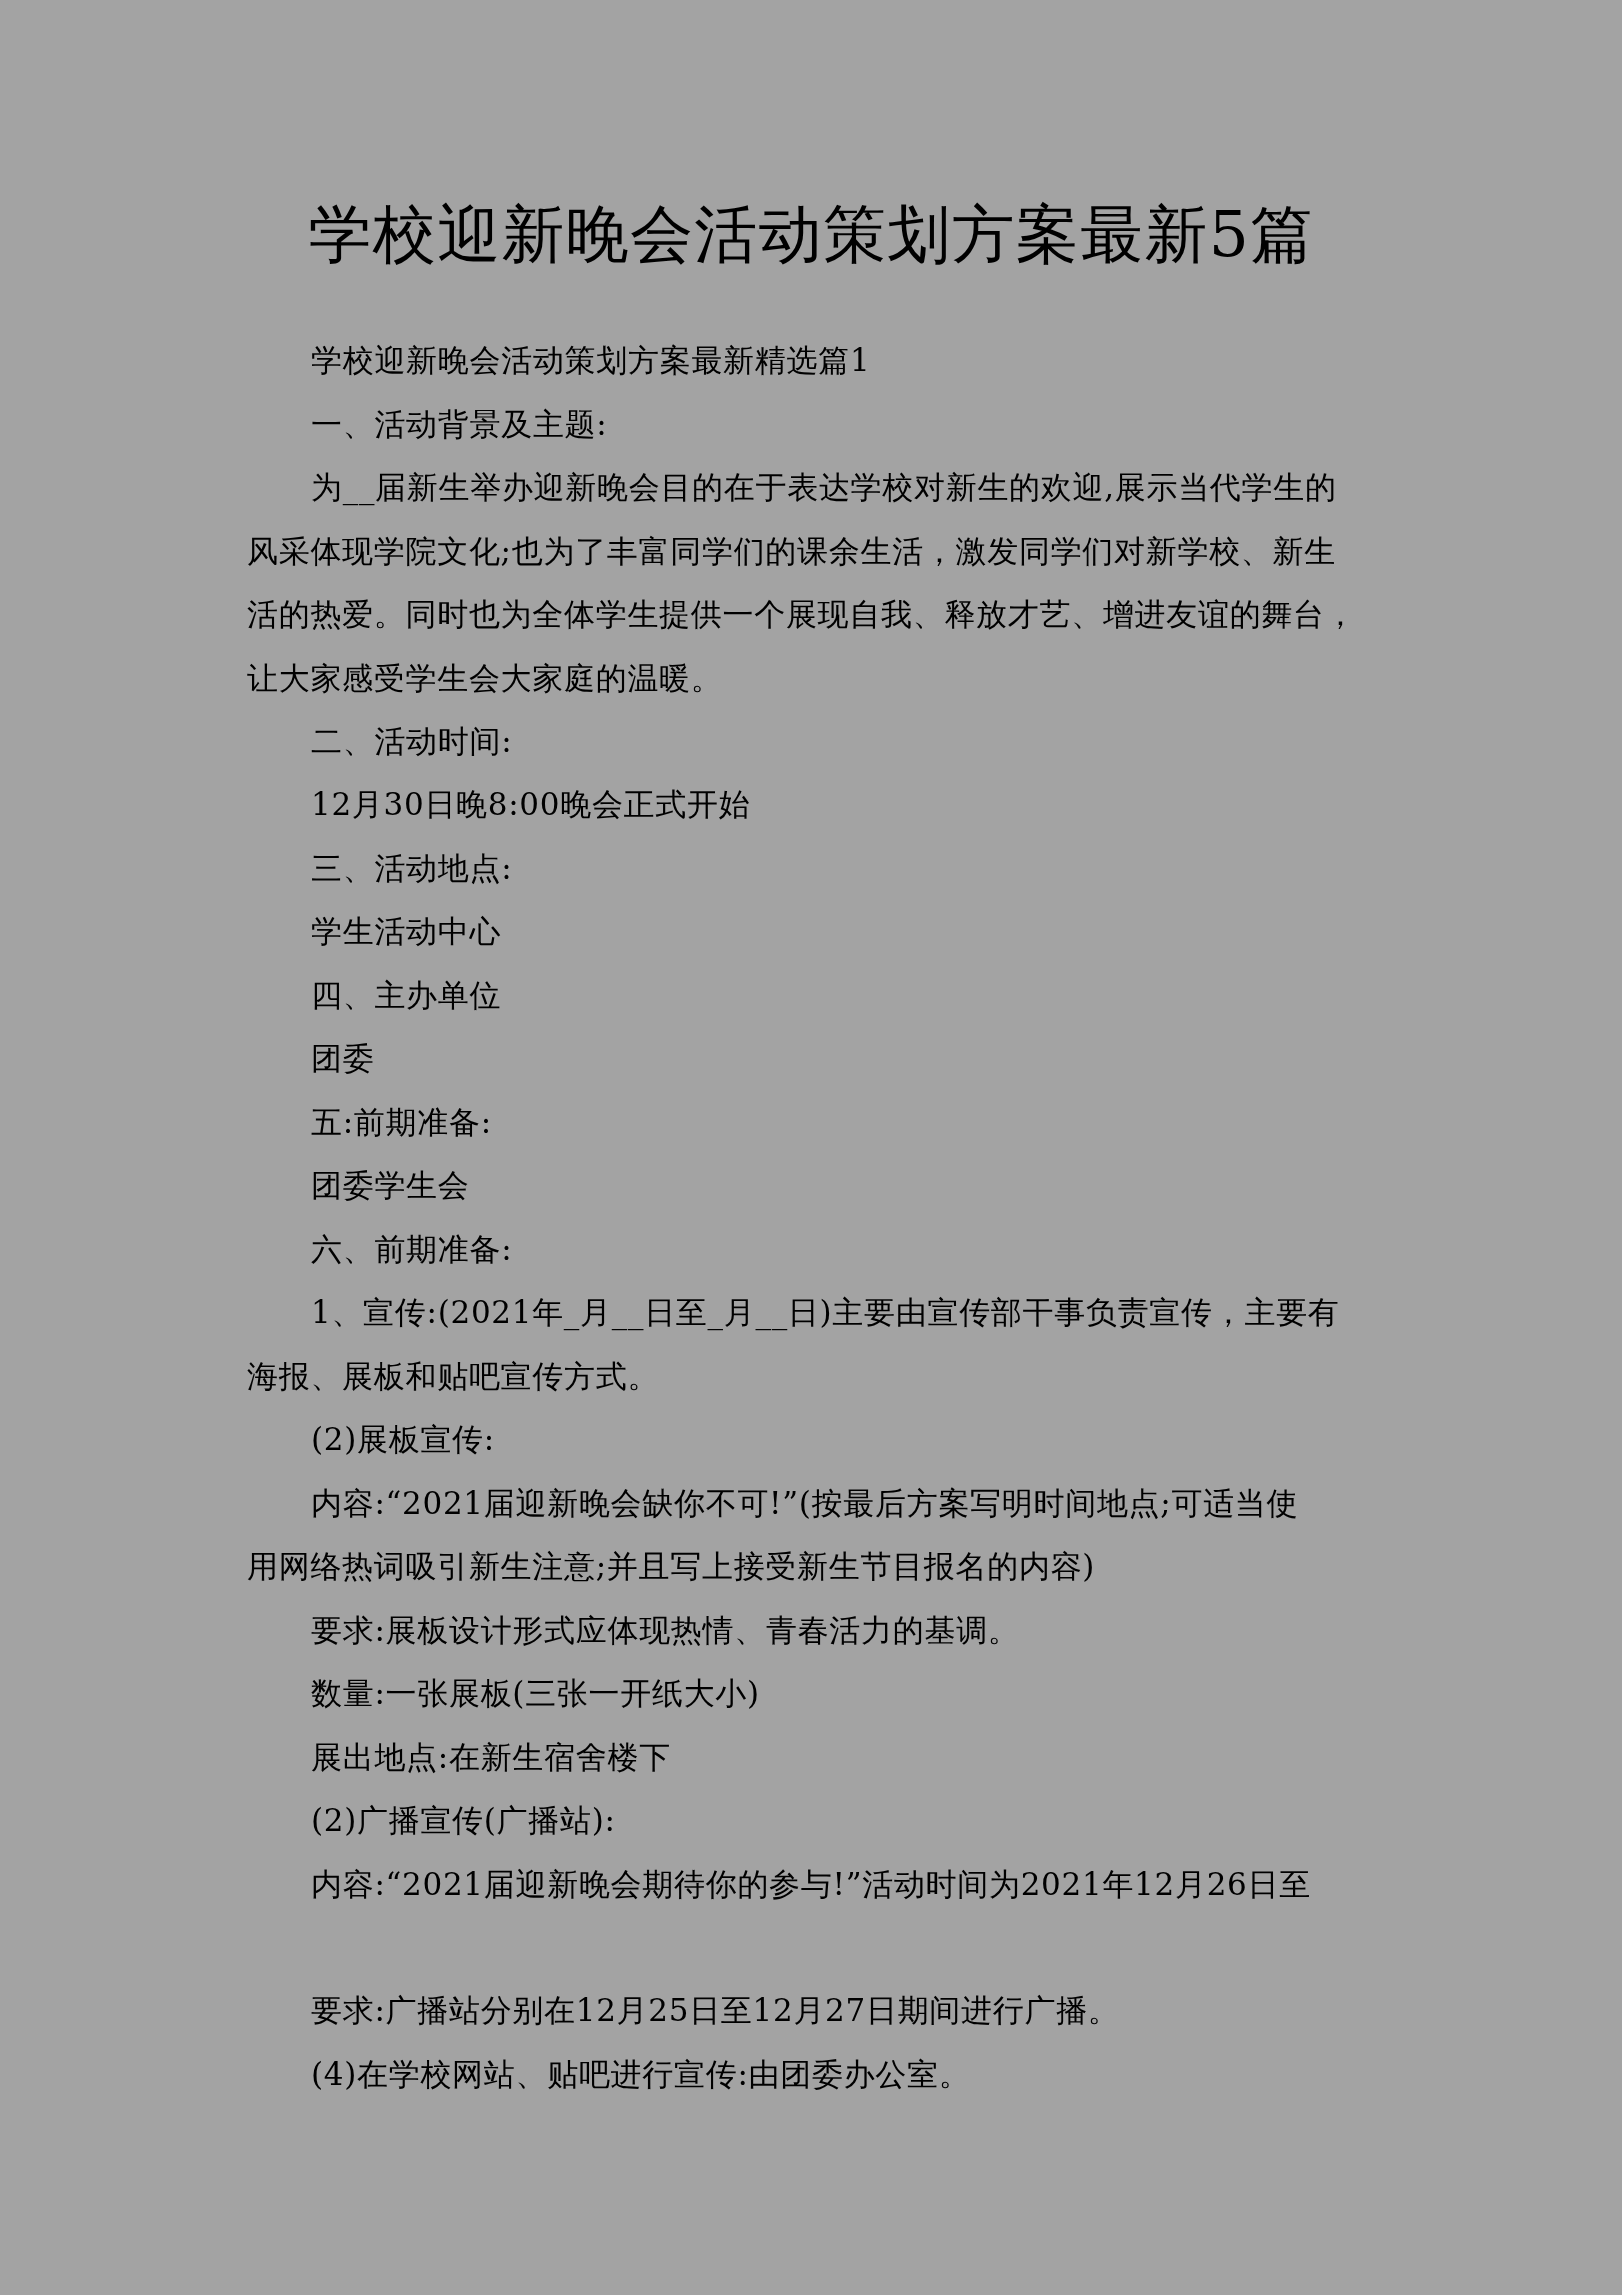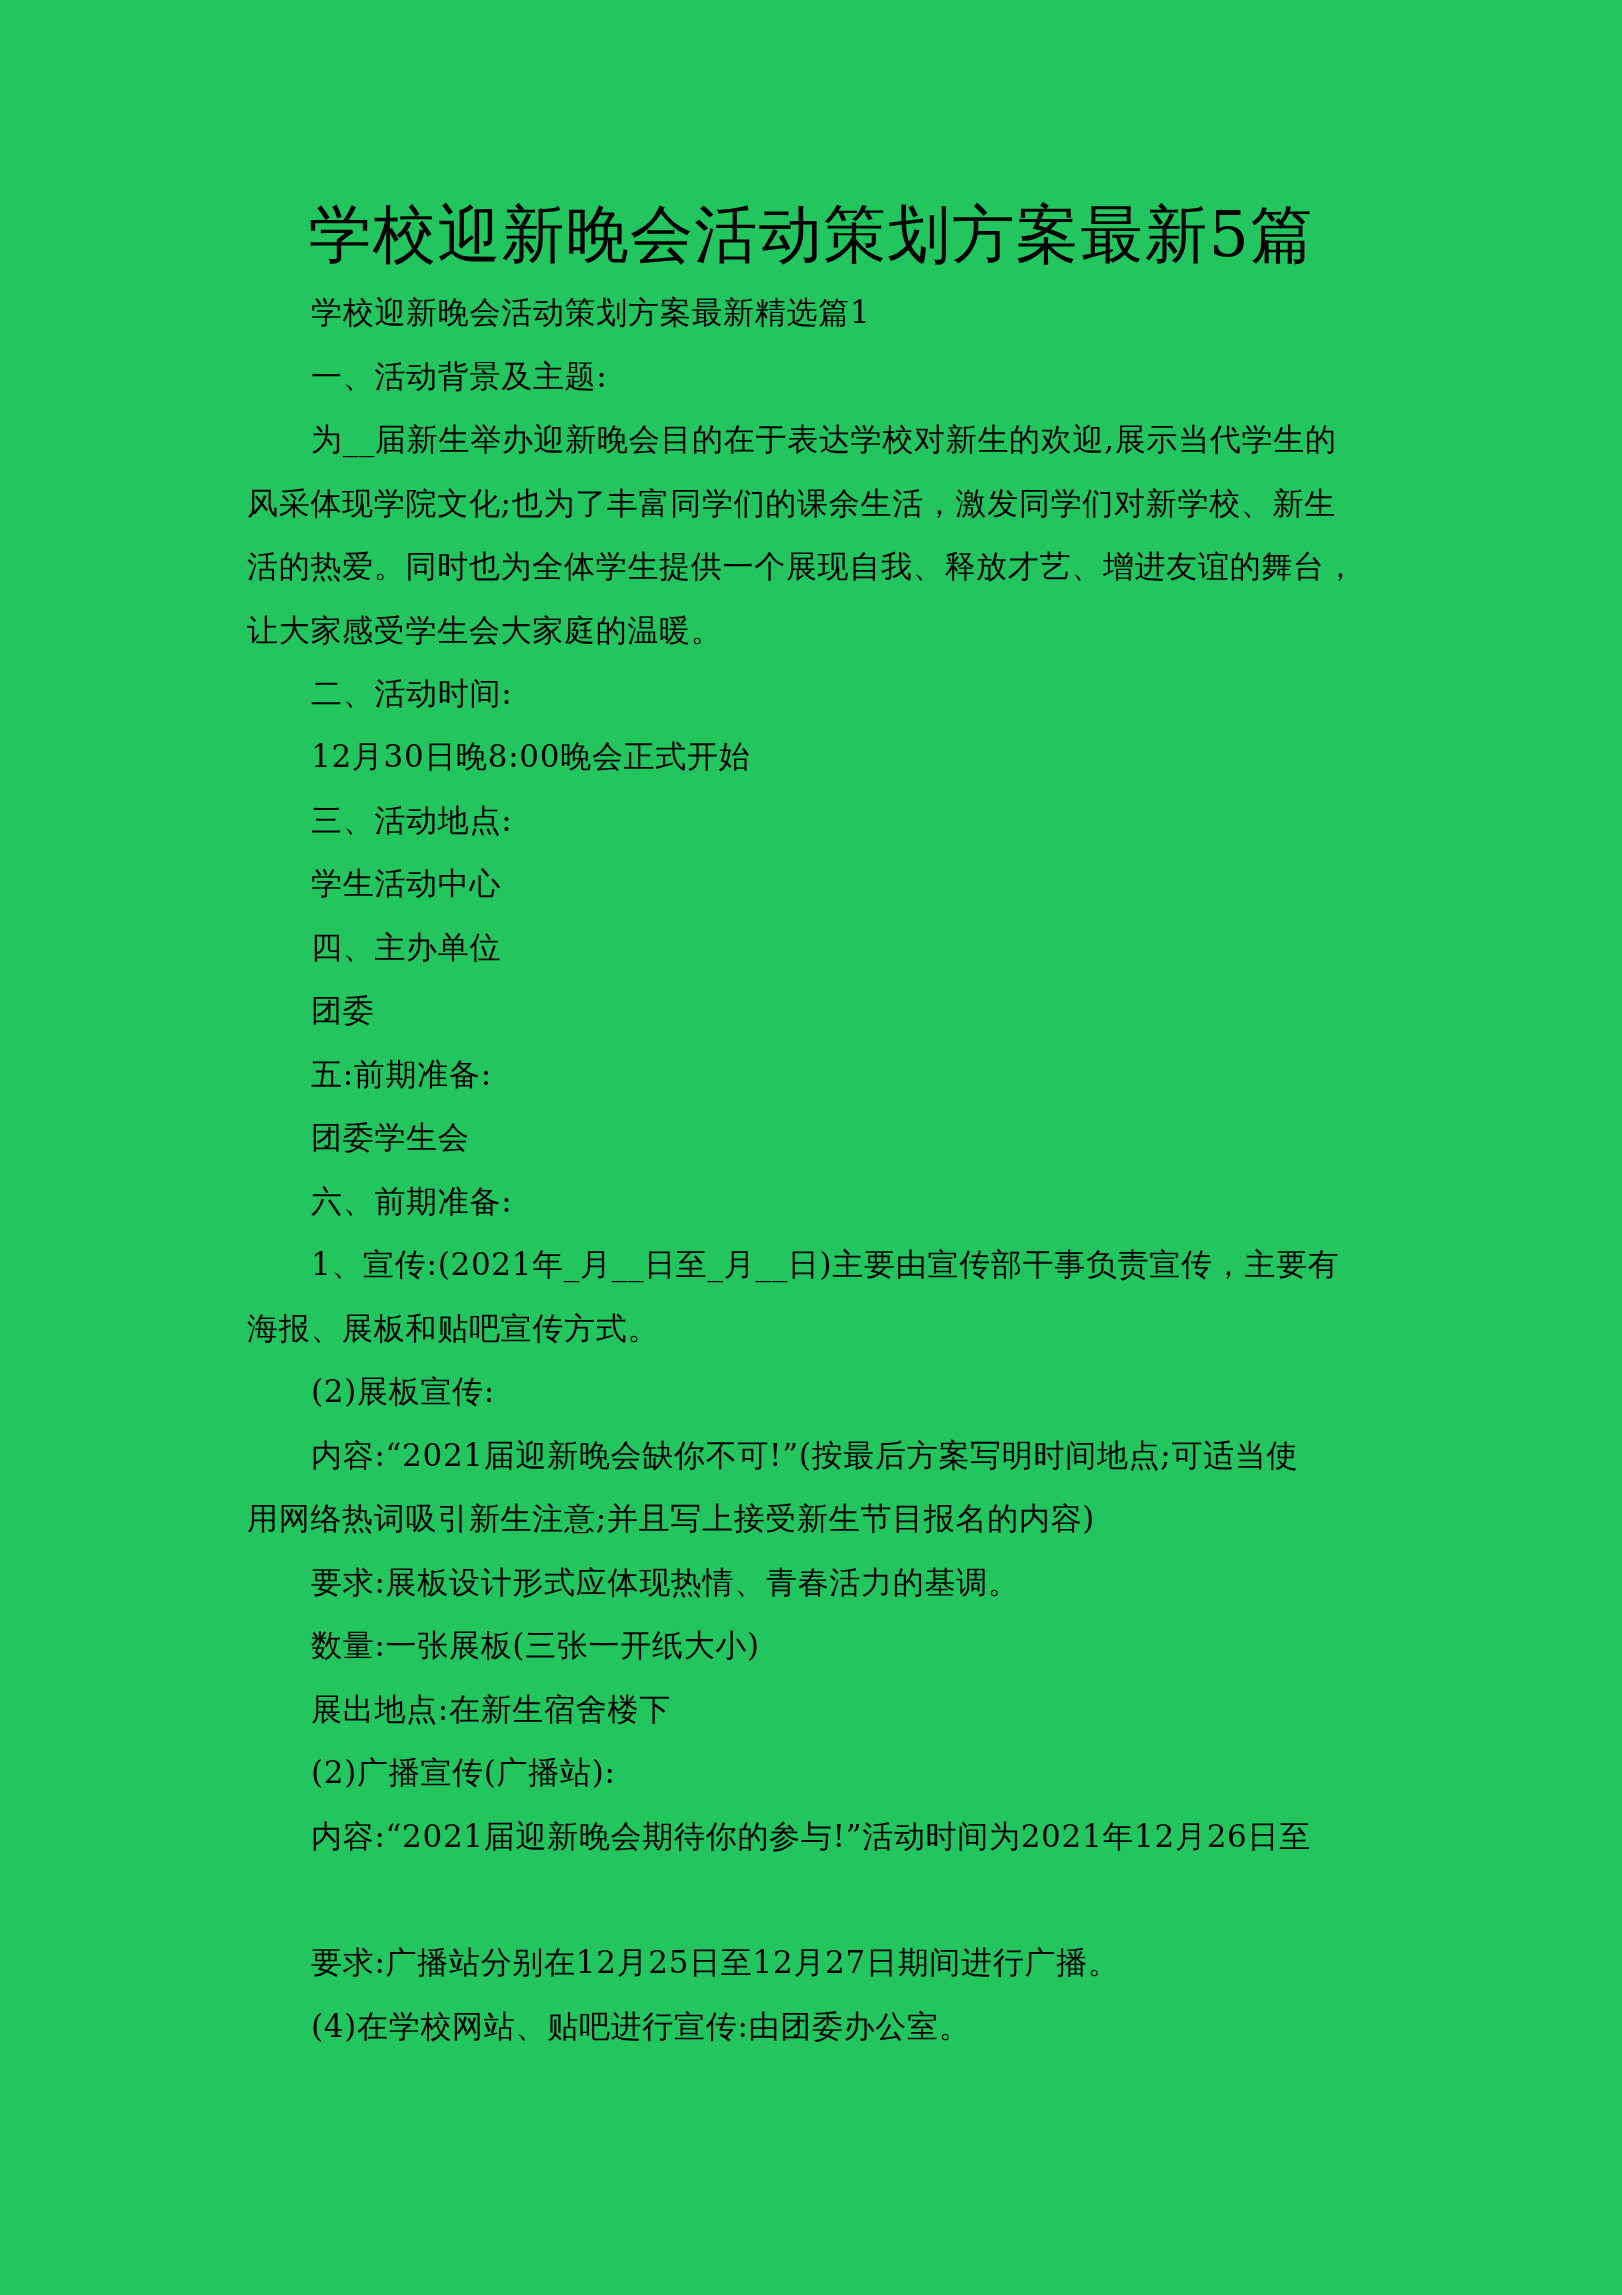--- a/index.html
+++ b/index.html
@@ -13,41 +13,42 @@
     position: relative;
     overflow: hidden;
     color: #000000;
     font-family: "DejaVu Serif", "Liberation Serif", serif;
   }
   .page {
     position: absolute;
     left: 0; top: 0;
     width: 1623px;
     height: 2295px;
-    background: #22c55e;
+    background: #a3a3a3;
   }
   .title {
     position: absolute;
     left: 0;
     width: 1623px;
     top: 195px;
     text-align: center;
     font-size: 63px;
     line-height: 79px;
     letter-spacing: 1.3px;
     white-space: nowrap;
   }
   .line {
     position: absolute;
     left: 247px;
     width: 1132px;
     font-size: 31px;
     line-height: 39px;
     white-space: nowrap;
     letter-spacing: 0.7px;
+    margin-top: 48px;
   }
   .indent { left: 311px; width: 1068px; }
 </style>
 </head>
 <body>
 
 <div class="page">
   <div class="title">学校迎新晚会活动策划方案最新5篇</div>
 
   <div class="line indent" style="top:293px">学校迎新晚会活动策划方案最新精选篇1</div>

